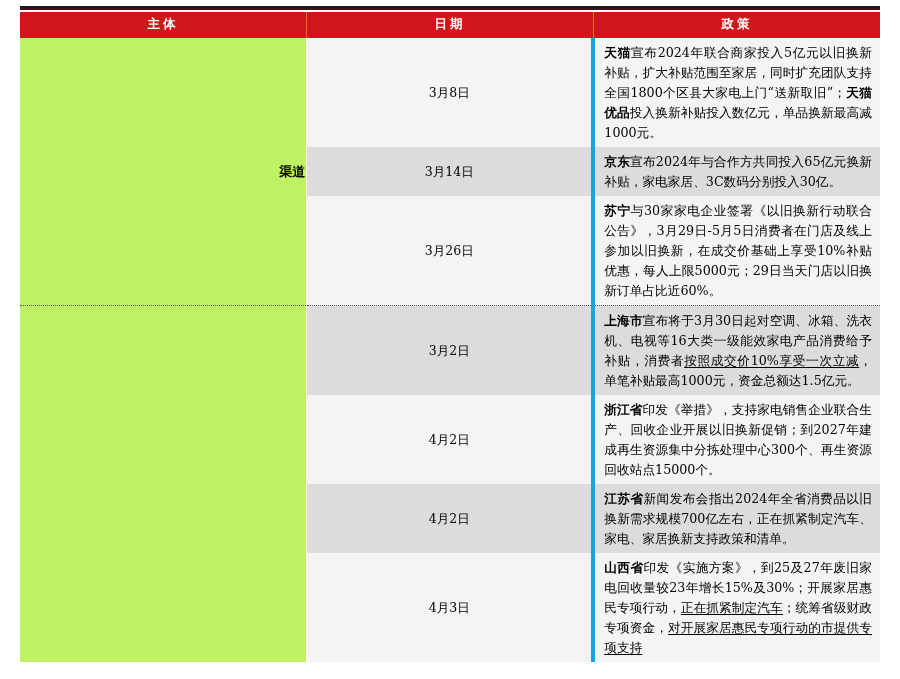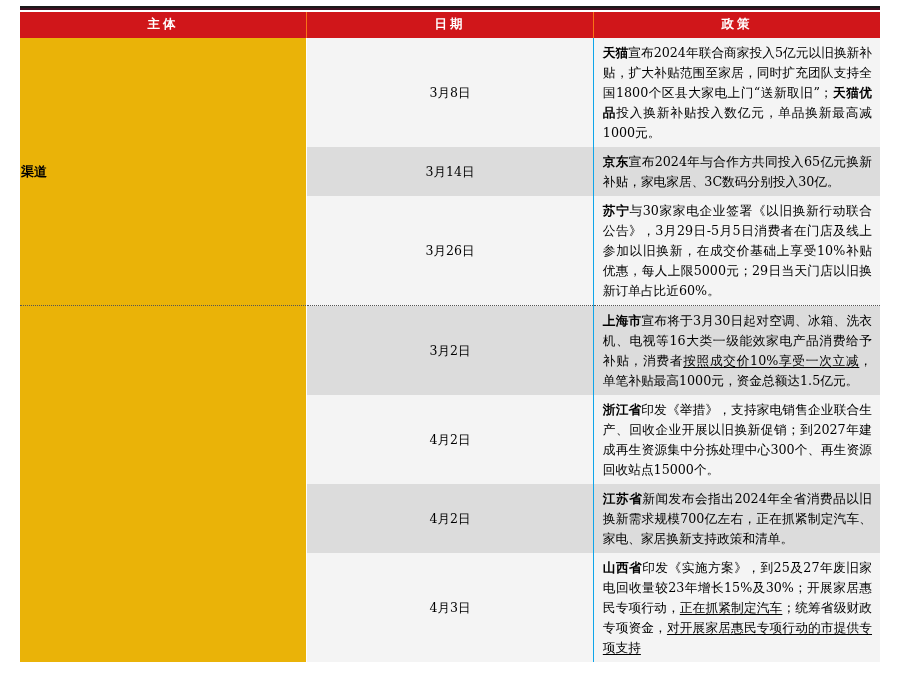--- a/index.html
+++ b/index.html
@@ -63,36 +63,36 @@
     text-align: center;
     padding: 4px 0 5px 0;
     border-right: 1px solid #f97316;
     border-left: 1px solid #ffffff;
   }
   table.policy th:first-child { border-left: none; }
   table.policy th:last-child  { border-right: none; margin-left: 13px; }
 
   td.subject {
     width: 78px;
-    text-align: left;
+    text-align: right;
     vertical-align: middle;
     font-size: 13px;
     font-weight: bold;
     line-height: 21px;
-    background: #eab308;
+    background: #bef264;
     border-right: 1px solid #ffffff;
   }
   td.date {
     width: 62px;
     text-align: center;
     vertical-align: middle;
     font-size: 12.5px;
     line-height: 18px;
     white-space: nowrap;
-    border-right: 1px solid #0ea5e9;
+    border-right: 4px solid #0ea5e9;
   }
   td.policy-cell {
     vertical-align: middle;
     font-size: 12.7px;
     line-height: 20px;
     padding: 5px 8px 4px 9px;
     text-align: justify;
     text-justify: inter-ideograph;
   }
 

